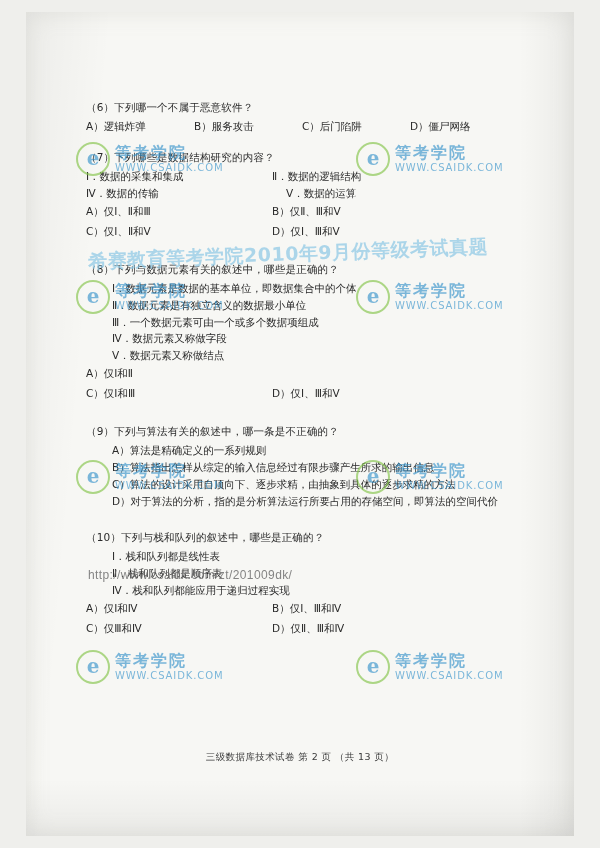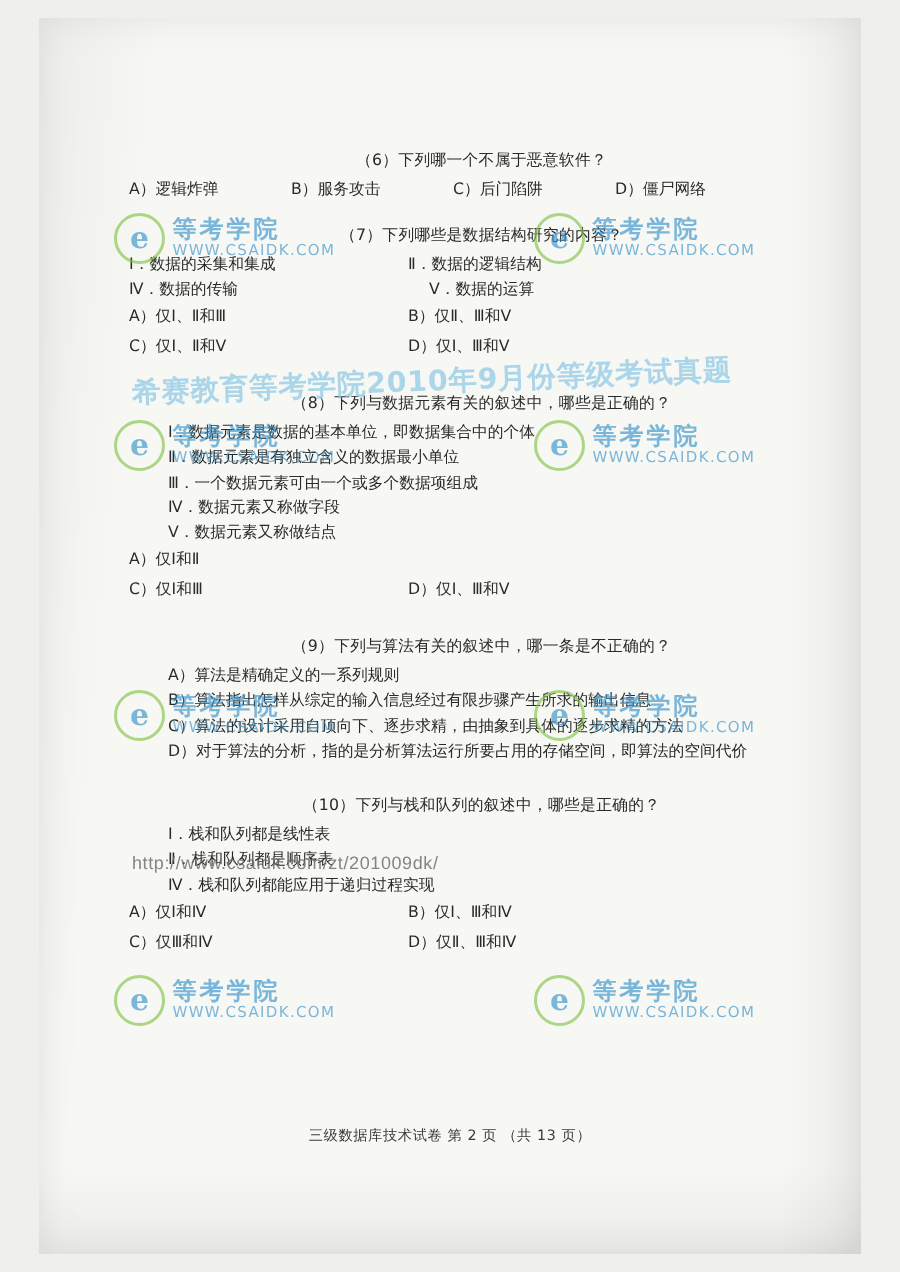--- a/index.html
+++ b/index.html
@@ -46,21 +46,20 @@
     top: 88px;
     width: 470px;
     color: #2a2a2a;
     font-size: 10.5px;
     line-height: 1.52;
   }
   .q-block { margin-bottom: 15px; }
   .q-stem {
     margin-bottom: 3px;
     letter-spacing: 0.2px;
-    text-align: center;
   }
   .opt-row {
     display: flex;
     margin-bottom: 1px;
   }
   .opt-row > div { flex: 0 0 auto; }
   .opt-a { width: 108px; }
   .opt-b { width: 108px; }
   .opt-c { width: 108px; }
   .opt-d { width: 110px; }

